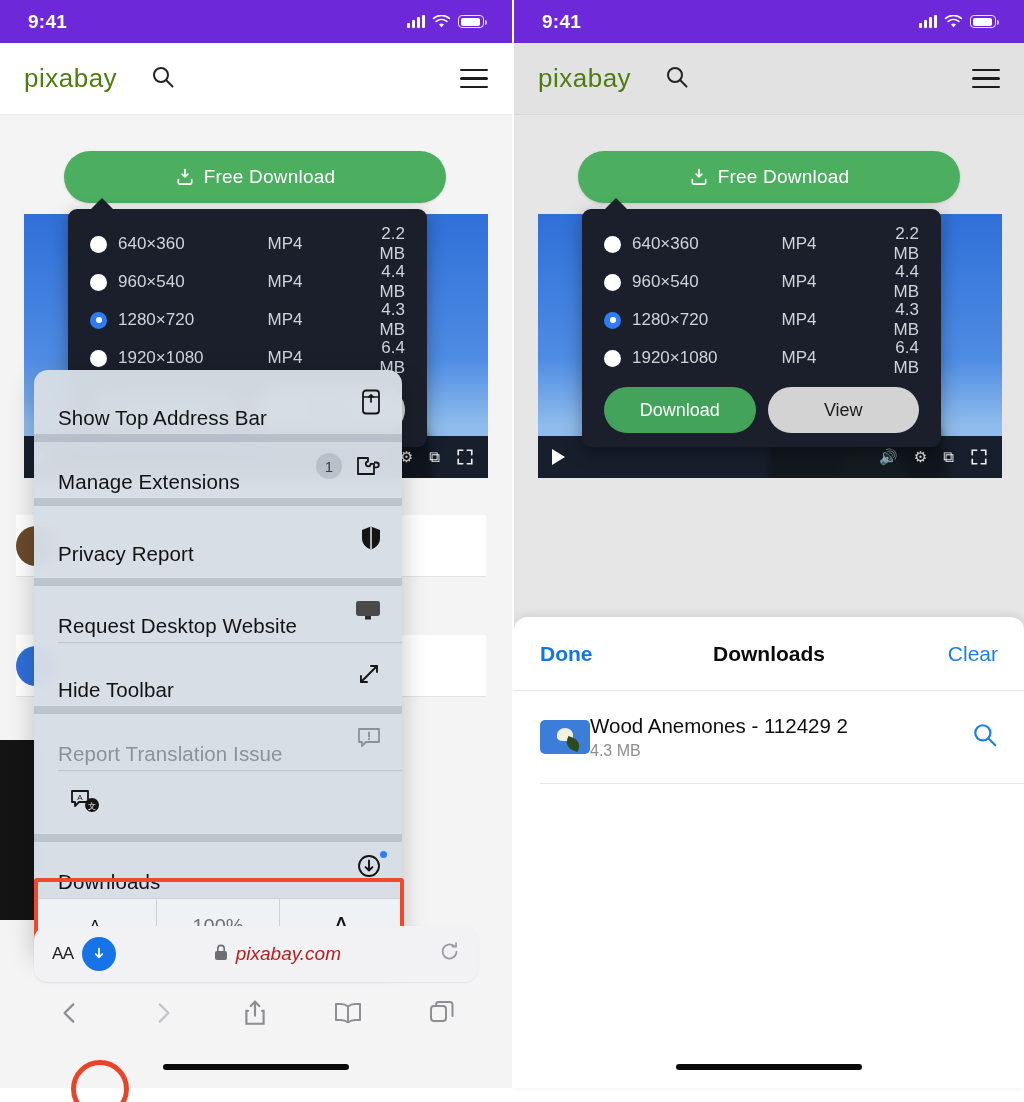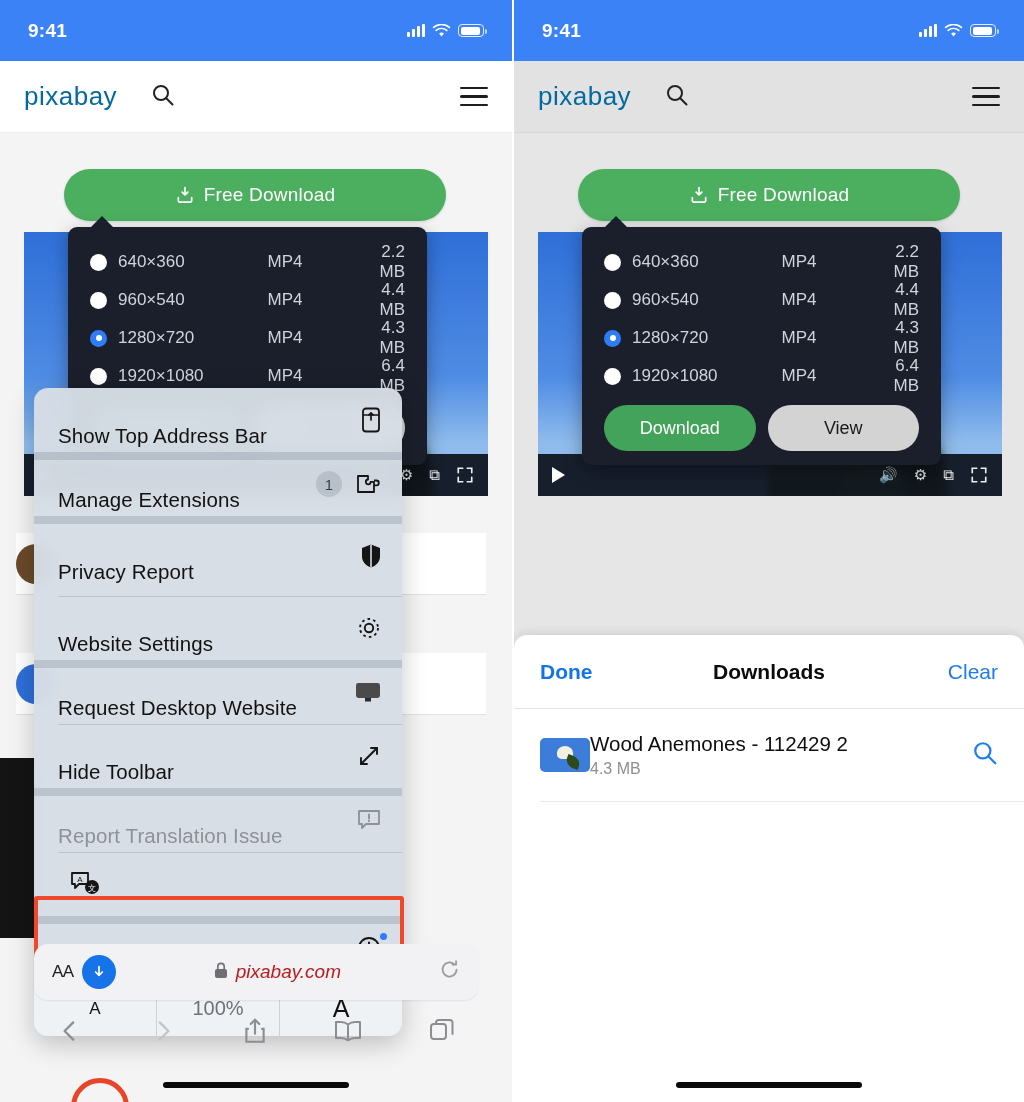--- a/index.html
+++ b/index.html
@@ -16,43 +16,43 @@
     position: relative;
     width: 512px; height: 1102px;
     overflow: hidden;
     background: #ffffff;
   }
   .phone.right { border-left: 2px solid #ffffff; }
 
   
   .statusbar {
     position: relative;
-    height: 61px;
-    background: #3b82f6;
+    height: 43px;
+    background: #6d28d9;
     display: flex; align-items: center;
     padding: 0 28px;
     color: #ffffff;
   }
   .status-time { font-size: 19px; font-weight: bold; letter-spacing: .3px; }
   .status-right { margin-left: auto; display: flex; align-items: center; gap: 7px; }
   .bars { display: flex; align-items: flex-end; gap: 2px; height: 13px; }
   .bars i { display:block; width: 3px; background: #fff; border-radius: 1px; }
   .bars i:nth-child(1){height:5px}.bars i:nth-child(2){height:8px}
   .bars i:nth-child(3){height:11px}.bars i:nth-child(4){height:13px}
   .batt { width: 26px; height: 13px; border: 1.5px solid rgba(255,255,255,.85); border-radius: 4px; position: relative; }
   .batt::after { content:""; position:absolute; right:-4px; top:4px; width:2px;height:5px;background:rgba(255,255,255,.7);border-radius:0 2px 2px 0;}
   .batt i { position:absolute; left:1.5px; top:1.5px; bottom:1.5px; width: 19px; background:#fff; border-radius:2px;}
 
   
   .siteheader {
     height: 72px; display: flex; align-items: center;
     padding: 0 24px; background: #ffffff;
     border-bottom: 1px solid #eeeeee;
   }
-  .logo { font-size: 26px; letter-spacing: .5px; color: #0369a1; font-weight: 500; }
+  .logo { font-size: 26px; letter-spacing: .5px; color: #4d7c0f; font-weight: 500; }
   .hdr-search { margin-left: 34px; }
   .hamburger { margin-left: auto; display:flex; flex-direction:column; gap:6px; }
   .hamburger i { display:block; width:28px; height:2.5px; background:#1d1d1d; border-radius:2px; }
 
   
   .pagebody { position: relative; height: 973px; background: #f4f4f4; }
 
   .dlbtn {
     position: absolute; left: 64px; top: 36px; width: 382px; height: 52px;
     background: #4caf60; border-radius: 26px;
@@ -355,33 +355,20 @@
           <span class="trail">
             <span class="icon">
               <svg width="22" height="26" viewBox="0 0 22 26">
                   <path d="M11 1.5L20 5v8.5c0 5.6-4.3 9.4-9 11-4.7-1.6-9-5.4-9-11V5z" fill="#151515"></path>
                   <path d="M11 1.5V24.5" stroke="#d6dde5" stroke-width="1.6"></path>
                 </svg>
             </span>
           </span>
         </div>
 
-        <div class="mi">
-          <span class="lbl">Website Settings</span>
-          <span class="trail">
-            <span class="icon">
-              <svg width="26" height="26" viewBox="0 0 26 26">
-                  <g stroke="#151515" stroke-width="1.9" fill="none">
-                    <circle cx="13" cy="13" r="4.2"></circle>
-                    <circle cx="13" cy="13" r="9" stroke-dasharray="2.6 3.2"></circle>
-                  </g>
-                </svg>
-            </span>
-          </span>
-        </div>
 
         <div class="mi group-gap">
           <span class="lbl">Request Desktop Website</span>
           <span class="trail">
             <span class="icon">
               <svg width="28" height="24" viewBox="0 0 28 24">
                   <rect x="2" y="3" width="24" height="15" rx="2.4" fill="#4a4a4a"></rect>
                   <rect x="11" y="18" width="6" height="3.5" fill="#2a2a2a"></rect>
                 </svg>
             </span>

